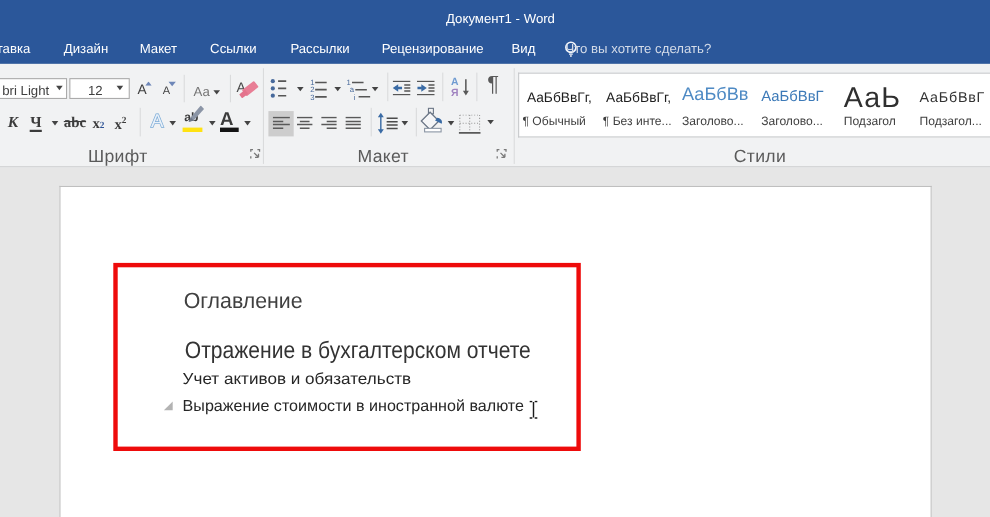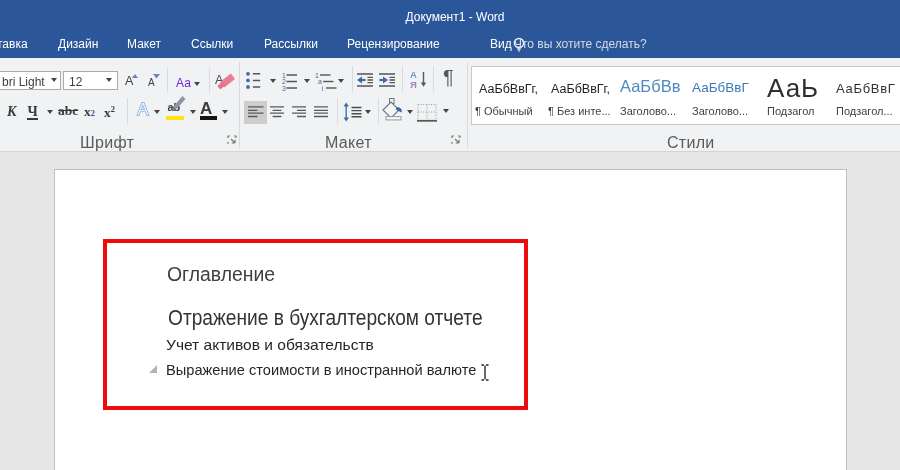--- a/index.html
+++ b/index.html
@@ -29,49 +29,49 @@
 <body>
 
 <div id="titlebar"></div>
 <div id="title">Документ1 - Word</div>
 <div class="tab" style="left:-17px">Вставка</div>
 <div class="tab" style="left:58px">Дизайн</div>
 <div class="tab" style="left:127px">Макет</div>
 <div class="tab" style="left:191px">Ссылки</div>
 <div class="tab" style="left:264px">Рассылки</div>
 <div class="tab" style="left:347px">Рецензирование</div>
-<div class="tab" style="left:490px">Вид</div>
+<div class="tab" style="left:465px">Вид</div>
 <svg class="abs" style="left:511px;top:36px" width="16" height="17" viewBox="0 0 16 17">
   <circle cx="8" cy="7" r="4.6" fill="none" stroke="#f2f5fa" stroke-width="1.5"></circle>
   <path d="M6.3 11.5 h3.4 M6.3 13.2 h3.4 M7.2 14.9 h1.6" stroke="#f2f5fa" stroke-width="1.3" fill="none"></path>
 </svg>
 <div id="tellme" style="left:514px">Что вы хотите сделать?</div>
 
 <div id="ribbon"></div>
 <div class="vsep" style="left:239px;top:62px;height:87px"></div>
 <div class="vsep" style="left:467px;top:62px;height:87px"></div>
 
 <div class="combo" style="left:-20px;top:70.5px;width:79px;height:17px;line-height:20px"><span style="padding-left:21px">bri Light</span></div>
 <div class="caret" style="left:51px;top:78px"></div>
-<div class="combo" style="left:63px;top:70.5px;width:53px;height:17px;line-height:20px"><span style="padding-left:5px">12</span></div>
+<div class="combo" style="left:63px;top:70.5px;width:53px;height:17px;line-height:20px"><span style="padding-left:16px">12</span></div>
 <div class="caret" style="left:106px;top:78px"></div>
 <div class="glabel" style="left:80px;top:133.5px">Шрифт</div>
 <div class="glabel" style="left:325px;top:133.5px">Макет</div>
 <div class="glabel" style="left:667px;top:133.5px">Стили</div>
 
 <div class="abs" style="left:125px;top:74px;font-size:12.5px;color:#3f3f3f">А</div>
 <svg class="abs" style="left:131.5px;top:74px" width="6" height="4" viewBox="0 0 6 4">
     <path d="M3 0 L6 4 L0 4 Z" fill="#6e87b8"></path>
   </svg>
 <div class="abs" style="left:148px;top:76.5px;font-size:10px;color:#3f3f3f">А</div>
 <svg class="abs" style="left:152.5px;top:74px" width="7" height="4.5" viewBox="0 0 7 4.5">
     <path d="M0 0 L7 0 L3.5 4.5 Z" fill="#6e87b8"></path>
   </svg>
 <div class="vsep" style="left:166.5px;top:68px;height:25px"></div>
-<div class="abs" style="left:176px;top:75.5px;font-size:12px;color:#6d28d9">Аа</div>
+<div class="abs" style="left:176px;top:75.5px;font-size:12px;color:#737373">Аа</div>
 <div class="caret" style="left:194px;top:81.5px"></div>
 <div class="vsep" style="left:209px;top:68px;height:25px"></div>
 <div class="abs" style="left:215px;top:72.5px;font-size:12.5px;color:#4a4a4a">А</div>
 <svg class="abs" style="left:216px;top:70px" width="22" height="22" viewBox="0 0 22 22">
   <rect x="4.5" y="7" width="14" height="7" rx="1" transform="rotate(-38 11.5 10.5)" fill="#e87e95"></rect>
   <rect x="2" y="13.2" width="7" height="4.6" rx="0.8" transform="rotate(-38 5.5 15.5)" fill="#e4738c"></rect>
 </svg>
 
 <div class="abs" style="left:7px;top:104px;font-family:'Liberation Serif',serif;font-style:italic;font-weight:bold;font-size:14px;color:#3b3b3b">К</div>
 <div class="abs" style="left:27.5px;top:104px;font-family:'Liberation Serif',serif;font-weight:bold;font-size:14px;color:#3b3b3b">Ч</div>

